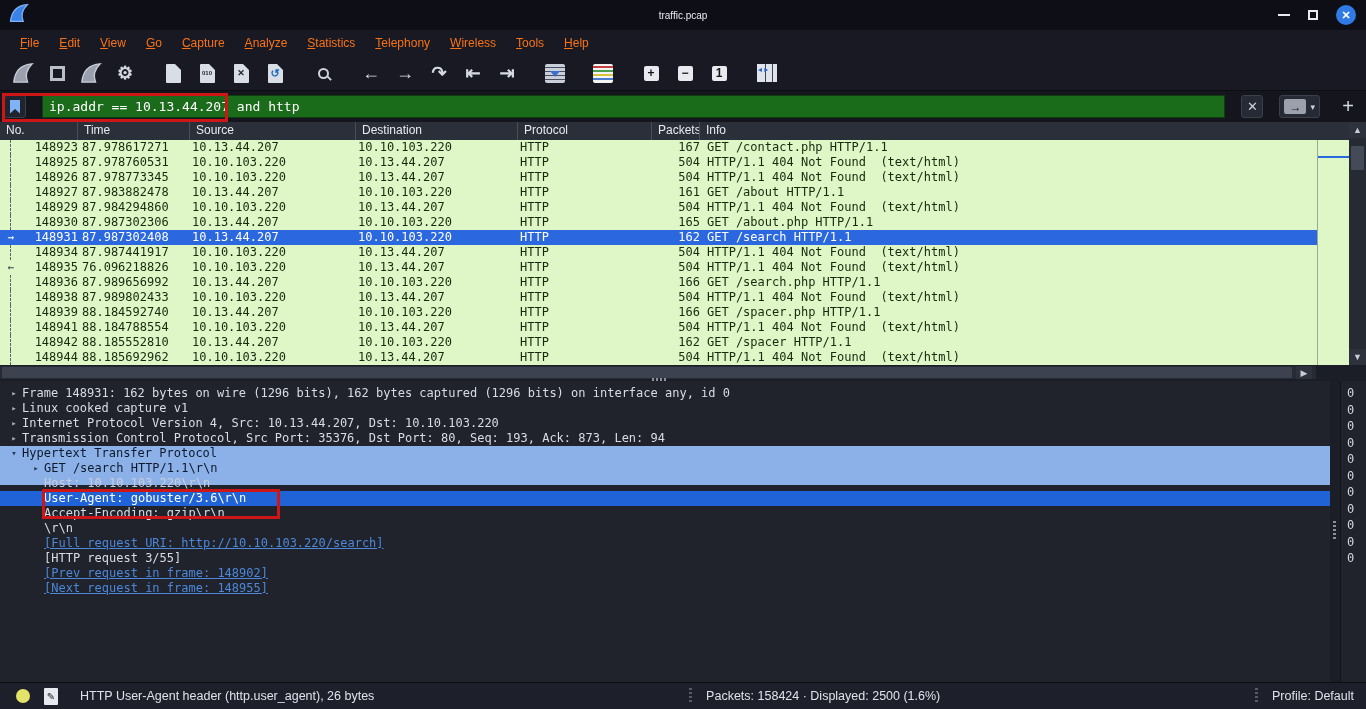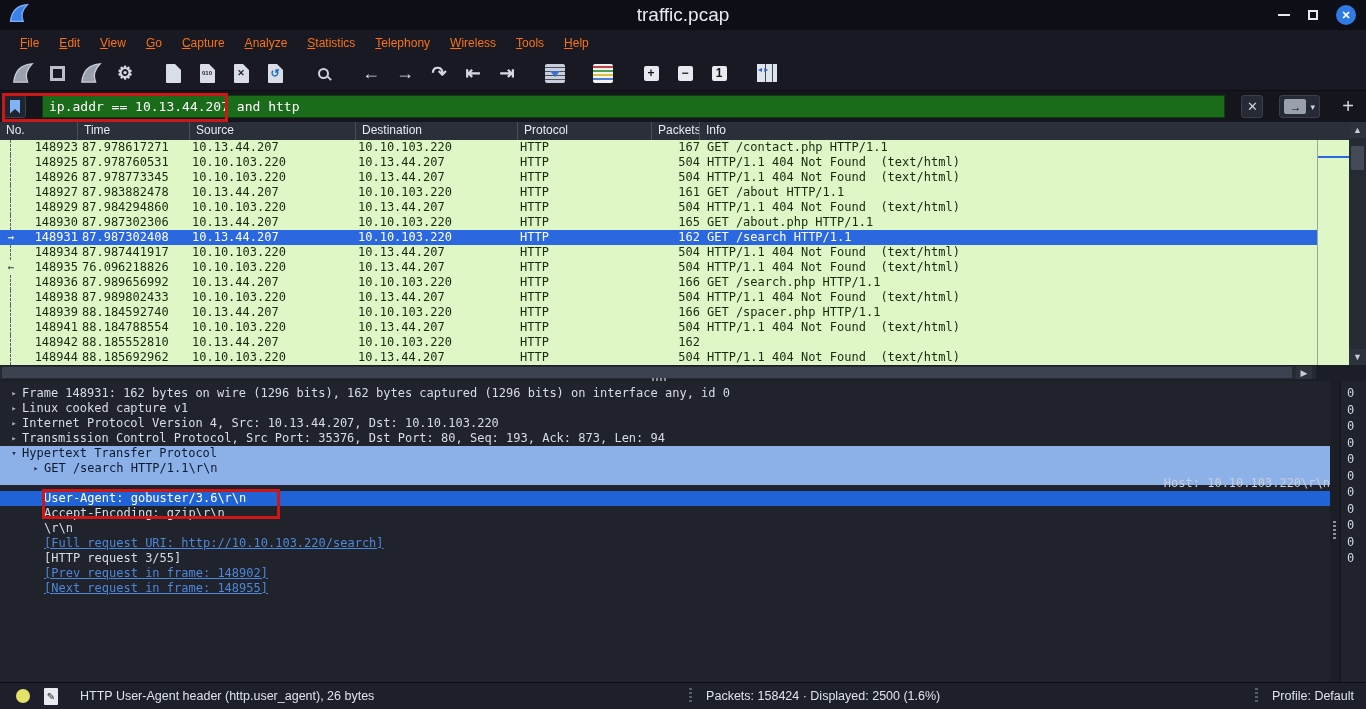--- a/index.html
+++ b/index.html
@@ -3,21 +3,21 @@
 <meta charset="utf-8">
 <style>
   * { margin:0; padding:0; box-sizing:border-box; }
   html,body { width:1366px; height:709px; overflow:hidden; background:#14151d;
               font-family:"Liberation Sans", sans-serif; }
   .col { display:flex; flex-direction:column; width:1366px; height:709px; position:relative; }
 
   
   .titlebar { height:30px; background:#0e0f16; display:flex; align-items:center; position:relative; flex:0 0 30px; }
   .logo { margin-left:8px; }
-  .win-title { position:absolute; left:0; right:0; text-align:center; color:#e8eaf0; font-size:19px; }
+  .win-title { position:absolute; left:0; right:0; text-align:center; color:#e8eaf0; font-size:10px; }
   .win-ctl { margin-left:auto; display:flex; align-items:center; gap:18px; padding-right:10px; z-index:2; }
   .wc-min { width:12px; height:2px; background:#e8eaf0; }
   .wc-max { width:10px; height:10px; border:2px solid #e8eaf0; background:transparent; }
   .wc-close { width:20px; height:20px; border-radius:50%; background:#2f7ae5; color:#fff;
               display:flex; align-items:center; justify-content:center; font-size:11px; font-weight:bold; }
 
   
   .menubar { height:26px; background:#181922; display:flex; align-items:center; padding-left:10px;
              color:#f97316; font-size:12px; flex:0 0 26px; }
   .menu-item { padding:3px 10px; cursor:default; }
@@ -112,21 +112,21 @@
   
   .details { flex:0 0 301px; display:flex; background:#20232c; }
   .d-main { flex:1; padding-top:5px; font-family:"DejaVu Sans Mono", monospace; font-size:12px;
             color:#d8dce6; overflow:hidden; }
   .d-line { height:15px; line-height:15px; display:flex; white-space:pre; }
   .d-arrow { width:16px; text-align:center; font-size:9px; color:#aab0bc; flex:0 0 16px; }
   .ind0 { padding-left:6px; }
   .ind1 { padding-left:28px; }
   .d-line.band { background:#8cb0e8; color:#0c1a2c; }
   .d-line.band .d-arrow { color:#25354c; }
-  .d-line.band-fade { background:linear-gradient(#8cb0e8 0 58%, transparent 58%); color:#c9cedb;justify-content:space-between; }
+  .d-line.band-fade { background:linear-gradient(#8cb0e8 0 58%, transparent 58%); color:#c9cedb; }
   .d-line.fsel { background:#2063d6; color:#fff; }
   .d-line.link .d-text { color:#4c87d8; text-decoration:underline; }
   .d-split { flex:0 0 10px; position:relative; background:#1b1e26; }
   .d-split-dots { position:absolute; top:140px; left:3px; width:3px; height:18px;
                   background:repeating-linear-gradient(#8a8f9a 0 2px,transparent 2px 4px); }
   .d-bytes { flex:0 0 26px; background:#20232c; border-left:1px solid #13151c; padding-top:4px;
              font-family:"DejaVu Sans Mono", monospace; font-size:12px; color:#cfd4de; text-align:left; }
   .b-line { height:16.5px; line-height:16.5px; padding-left:6px; }
 
   
@@ -284,21 +284,21 @@
         <div class="p-row"><span class="cell c-m dash"></span><span class="cell c-no">148927</span><span class="cell c-time">87.983882478</span><span class="cell c-src">10.13.44.207</span><span class="cell c-dst">10.10.103.220</span><span class="cell c-proto">HTTP</span><span class="cell c-len">161</span><span class="cell c-info">GET /about HTTP/1.1</span></div>
         <div class="p-row"><span class="cell c-m dash"></span><span class="cell c-no">148929</span><span class="cell c-time">87.984294860</span><span class="cell c-src">10.10.103.220</span><span class="cell c-dst">10.13.44.207</span><span class="cell c-proto">HTTP</span><span class="cell c-len">504</span><span class="cell c-info">HTTP/1.1 404 Not Found  (text/html)</span></div>
         <div class="p-row"><span class="cell c-m dash"></span><span class="cell c-no">148930</span><span class="cell c-time">87.987302306</span><span class="cell c-src">10.13.44.207</span><span class="cell c-dst">10.10.103.220</span><span class="cell c-proto">HTTP</span><span class="cell c-len">165</span><span class="cell c-info">GET /about.php HTTP/1.1</span></div>
         <div class="p-row sel"><span class="cell c-m">→</span><span class="cell c-no">148931</span><span class="cell c-time">87.987302408</span><span class="cell c-src">10.13.44.207</span><span class="cell c-dst">10.10.103.220</span><span class="cell c-proto">HTTP</span><span class="cell c-len">162</span><span class="cell c-info">GET /search HTTP/1.1</span></div>
         <div class="p-row"><span class="cell c-m dash"></span><span class="cell c-no">148934</span><span class="cell c-time">87.987441917</span><span class="cell c-src">10.10.103.220</span><span class="cell c-dst">10.13.44.207</span><span class="cell c-proto">HTTP</span><span class="cell c-len">504</span><span class="cell c-info">HTTP/1.1 404 Not Found  (text/html)</span></div>
         <div class="p-row"><span class="cell c-m">←</span><span class="cell c-no">148935</span><span class="cell c-time">76.096218826</span><span class="cell c-src">10.10.103.220</span><span class="cell c-dst">10.13.44.207</span><span class="cell c-proto">HTTP</span><span class="cell c-len">504</span><span class="cell c-info">HTTP/1.1 404 Not Found  (text/html)</span></div>
         <div class="p-row"><span class="cell c-m dash"></span><span class="cell c-no">148936</span><span class="cell c-time">87.989656992</span><span class="cell c-src">10.13.44.207</span><span class="cell c-dst">10.10.103.220</span><span class="cell c-proto">HTTP</span><span class="cell c-len">166</span><span class="cell c-info">GET /search.php HTTP/1.1</span></div>
         <div class="p-row"><span class="cell c-m dash"></span><span class="cell c-no">148938</span><span class="cell c-time">87.989802433</span><span class="cell c-src">10.10.103.220</span><span class="cell c-dst">10.13.44.207</span><span class="cell c-proto">HTTP</span><span class="cell c-len">504</span><span class="cell c-info">HTTP/1.1 404 Not Found  (text/html)</span></div>
         <div class="p-row"><span class="cell c-m dash"></span><span class="cell c-no">148939</span><span class="cell c-time">88.184592740</span><span class="cell c-src">10.13.44.207</span><span class="cell c-dst">10.10.103.220</span><span class="cell c-proto">HTTP</span><span class="cell c-len">166</span><span class="cell c-info">GET /spacer.php HTTP/1.1</span></div>
         <div class="p-row"><span class="cell c-m dash"></span><span class="cell c-no">148941</span><span class="cell c-time">88.184788554</span><span class="cell c-src">10.10.103.220</span><span class="cell c-dst">10.13.44.207</span><span class="cell c-proto">HTTP</span><span class="cell c-len">504</span><span class="cell c-info">HTTP/1.1 404 Not Found  (text/html)</span></div>
-        <div class="p-row"><span class="cell c-m dash"></span><span class="cell c-no">148942</span><span class="cell c-time">88.185552810</span><span class="cell c-src">10.13.44.207</span><span class="cell c-dst">10.10.103.220</span><span class="cell c-proto">HTTP</span><span class="cell c-len">162</span></div>
+        <div class="p-row"><span class="cell c-m dash"></span><span class="cell c-no">148942</span><span class="cell c-time">88.185552810</span><span class="cell c-src">10.13.44.207</span><span class="cell c-dst">10.10.103.220</span><span class="cell c-proto">HTTP</span><span class="cell c-len">162</span><span class="cell c-info">GET /spacer HTTP/1.1</span></div>
         <div class="p-row"><span class="cell c-m dash"></span><span class="cell c-no">148944</span><span class="cell c-time">88.185692962</span><span class="cell c-src">10.10.103.220</span><span class="cell c-dst">10.13.44.207</span><span class="cell c-proto">HTTP</span><span class="cell c-len">504</span><span class="cell c-info">HTTP/1.1 404 Not Found  (text/html)</span></div>
       </div>
     <div class="minimap">
       <div class="minimap-line"></div>
     </div>
     <div class="vscroll">
       <span class="vs-btn">▲</span>
       <span class="vs-thumb"></span>
       <span class="vs-btn down">▼</span>
     </div>

